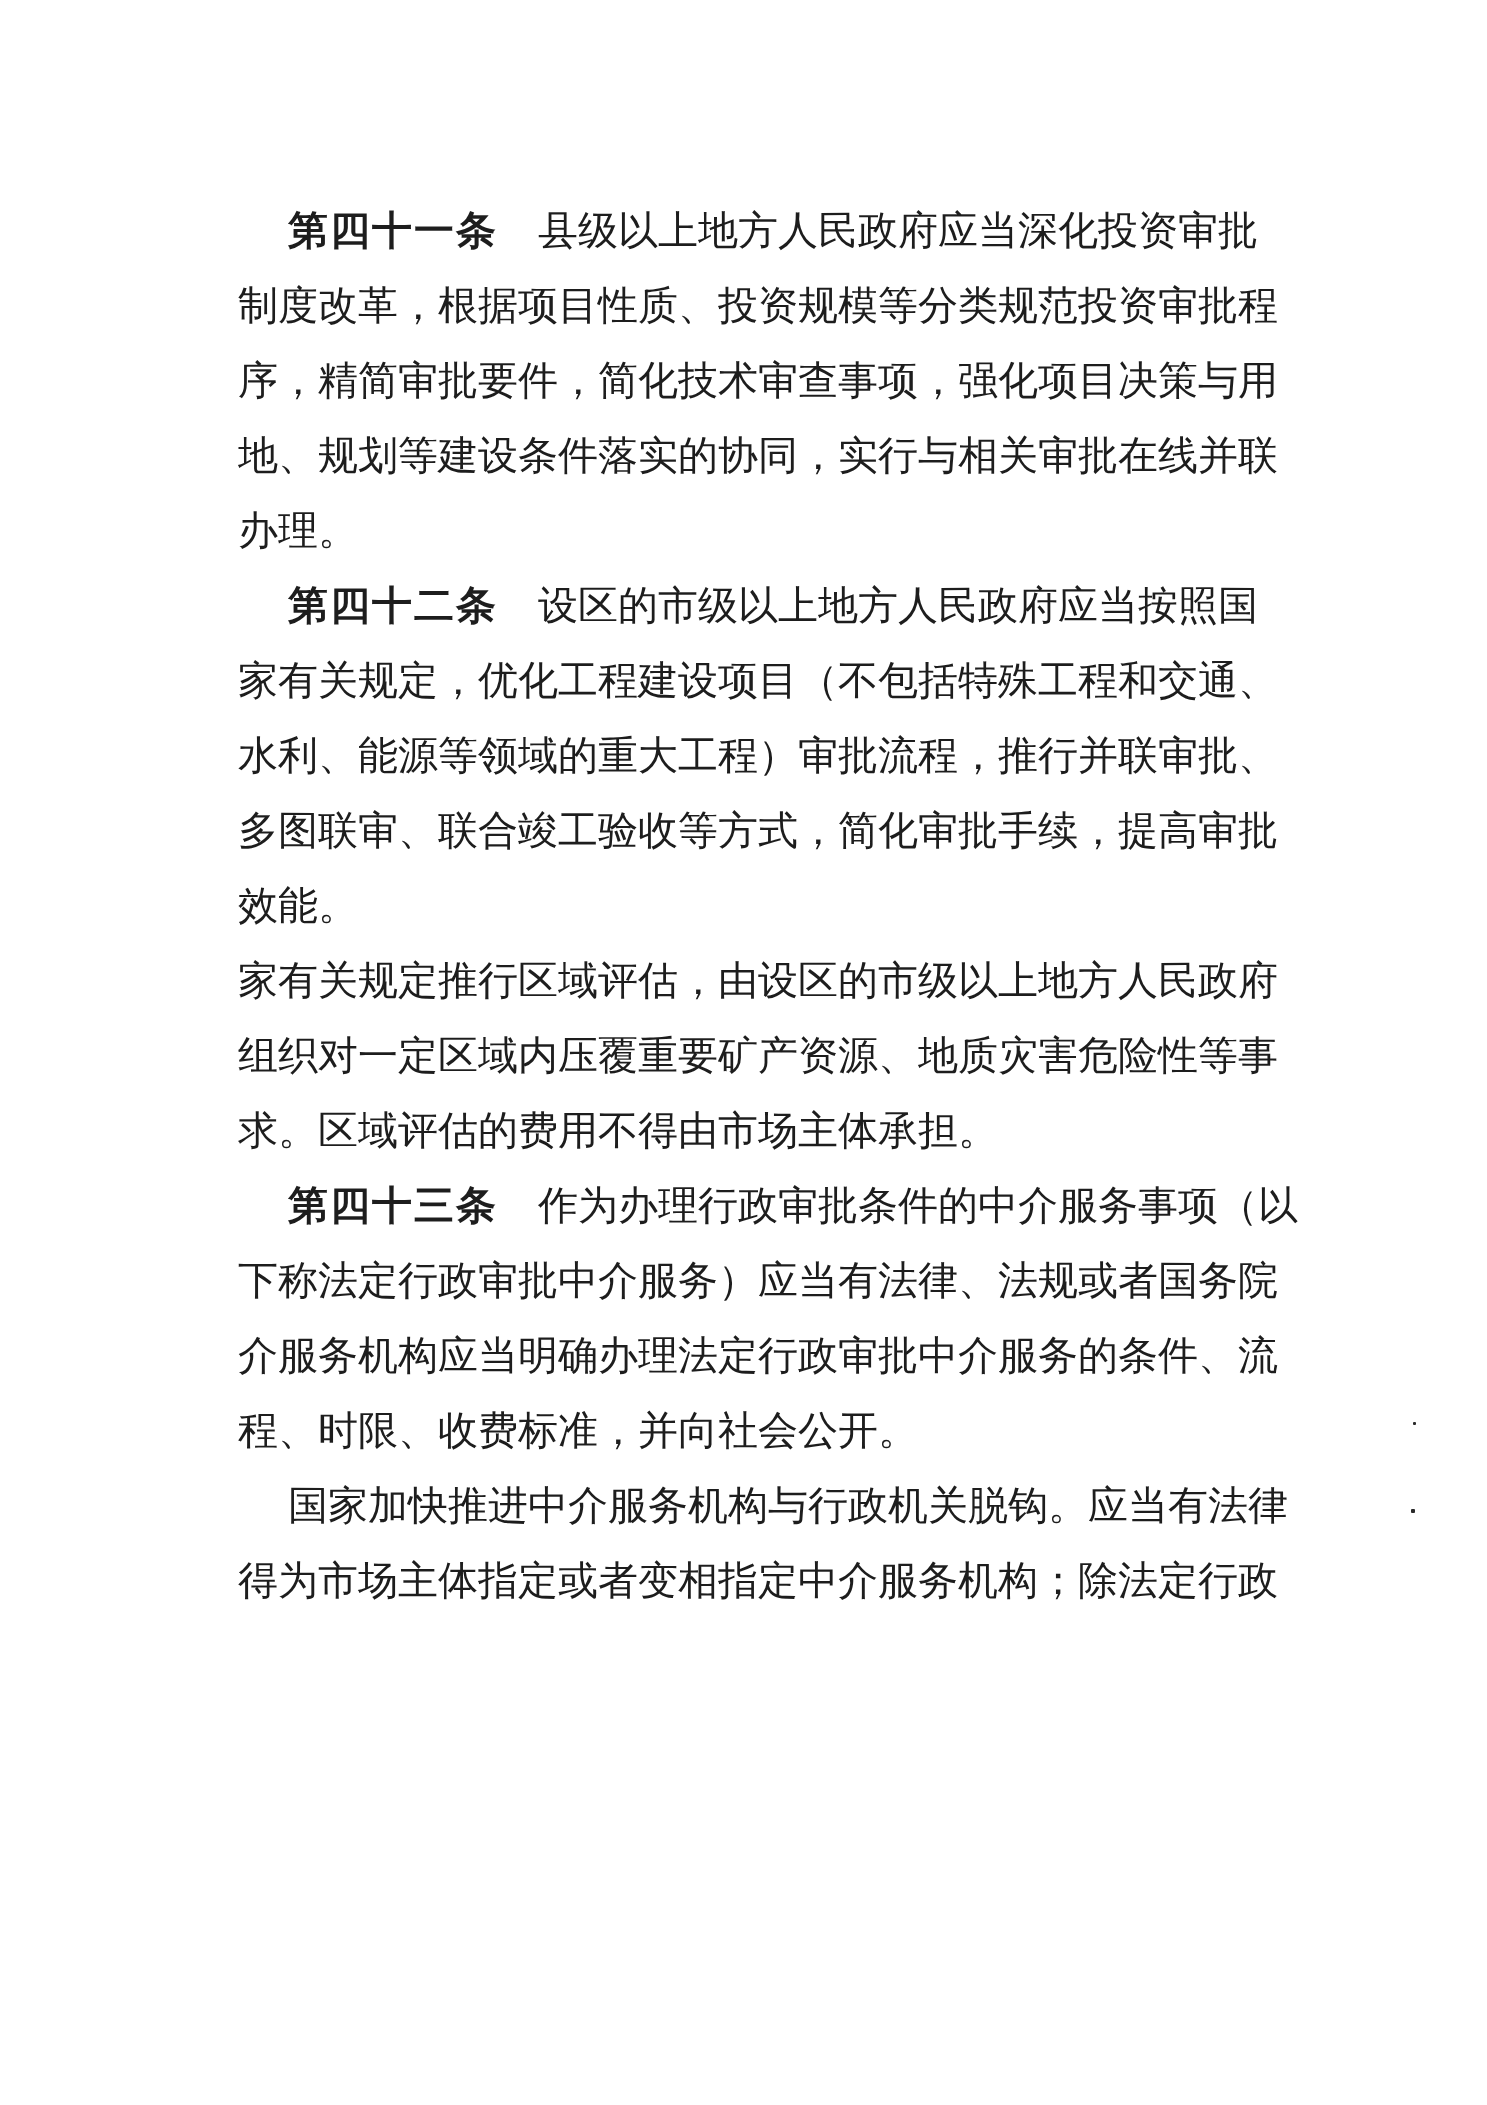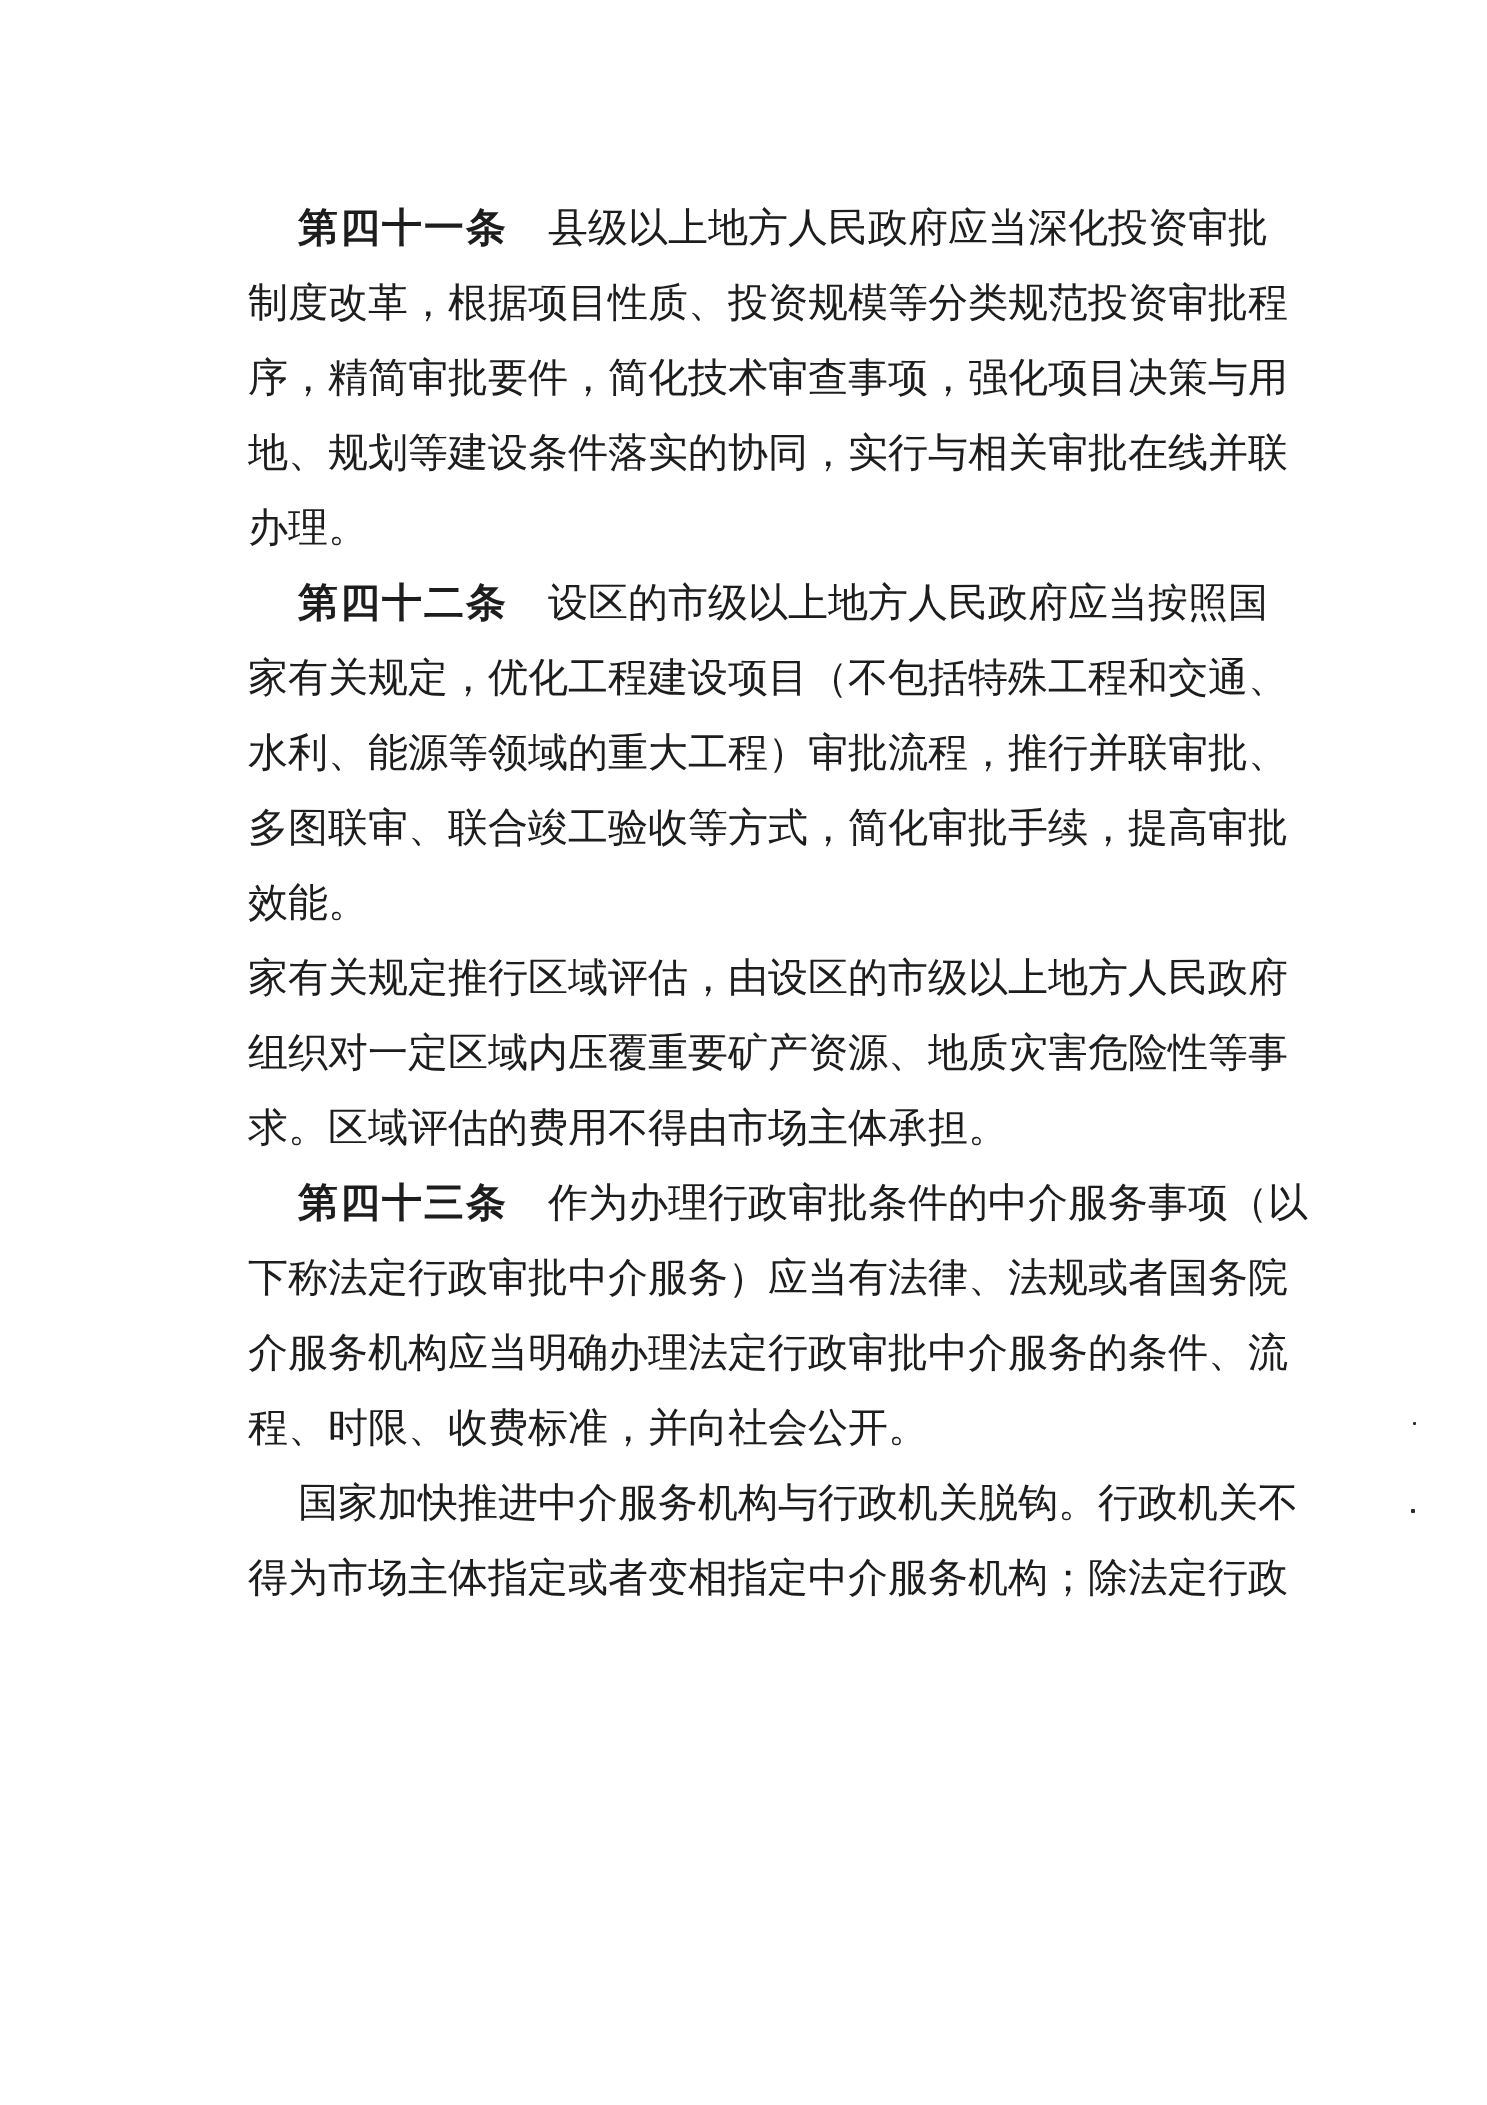--- a/index.html
+++ b/index.html
@@ -10,28 +10,27 @@
   .page {
     position: relative;
     width: 1487px;
     height: 2105px;
     background: #ffffff;
     overflow: hidden;
     font-family: "Liberation Serif", "DejaVu Serif", serif;
   }
   .text-block {
     position: absolute;
-    left: 248px;
+    left: 238px;
     top: 193px;
     width: 1052px;
     font-size: 40px;
     line-height: 75px;
     color: #1d1d1d;
     letter-spacing: 0;
-    font-family: Liberation Mono, monospace;
   }
   .text-line {
     white-space: nowrap;
     height: 75px;
   }
   .text-line.indent {
     padding-left: 50px;
   }
   .article-prefix {
     font-weight: 700;
@@ -59,19 +58,19 @@
       <div class="text-line"><span>水利、能源等领域的重大工程）审批流程，推行并联审批、</span></div>
       <div class="text-line"><span>多图联审、联合竣工验收等方式，简化审批手续，提高审批</span></div>
       <div class="text-line"><span>效能。</span></div>
       <div class="text-line"><span>家有关规定推行区域评估，由设区的市级以上地方人民政府</span></div>
       <div class="text-line"><span>组织对一定区域内压覆重要矿产资源、地质灾害危险性等事</span></div>
       <div class="text-line"><span>求。区域评估的费用不得由市场主体承担。</span></div>
       <div class="text-line indent"><span class="article-prefix">第四十三条</span><span>作为办理行政审批条件的中介服务事项（以</span></div>
       <div class="text-line"><span>下称法定行政审批中介服务）应当有法律、法规或者国务院</span></div>
       <div class="text-line"><span>介服务机构应当明确办理法定行政审批中介服务的条件、流</span></div>
       <div class="text-line"><span>程、时限、收费标准，并向社会公开。</span></div>
-      <div class="text-line indent"><span>国家加快推进中介服务机构与行政机关脱钩。行政机关不</span></div>
+      <div class="text-line indent"><span>国家加快推进中介服务机构与行政机关脱钩。应当有法律</span></div>
       <div class="text-line"><span>得为市场主体指定或者变相指定中介服务机构；除法定行政</span></div>
     </div>
   <div id="artifact-layer"></div>
 <div class="speck" style="left: 1413px; top: 1422px; width: 3px; height: 3px;"></div>
     <div class="speck" style="left: 1411px; top: 1509px; width: 4px; height: 4px;"></div>
   </div>
 
 </body></html>

